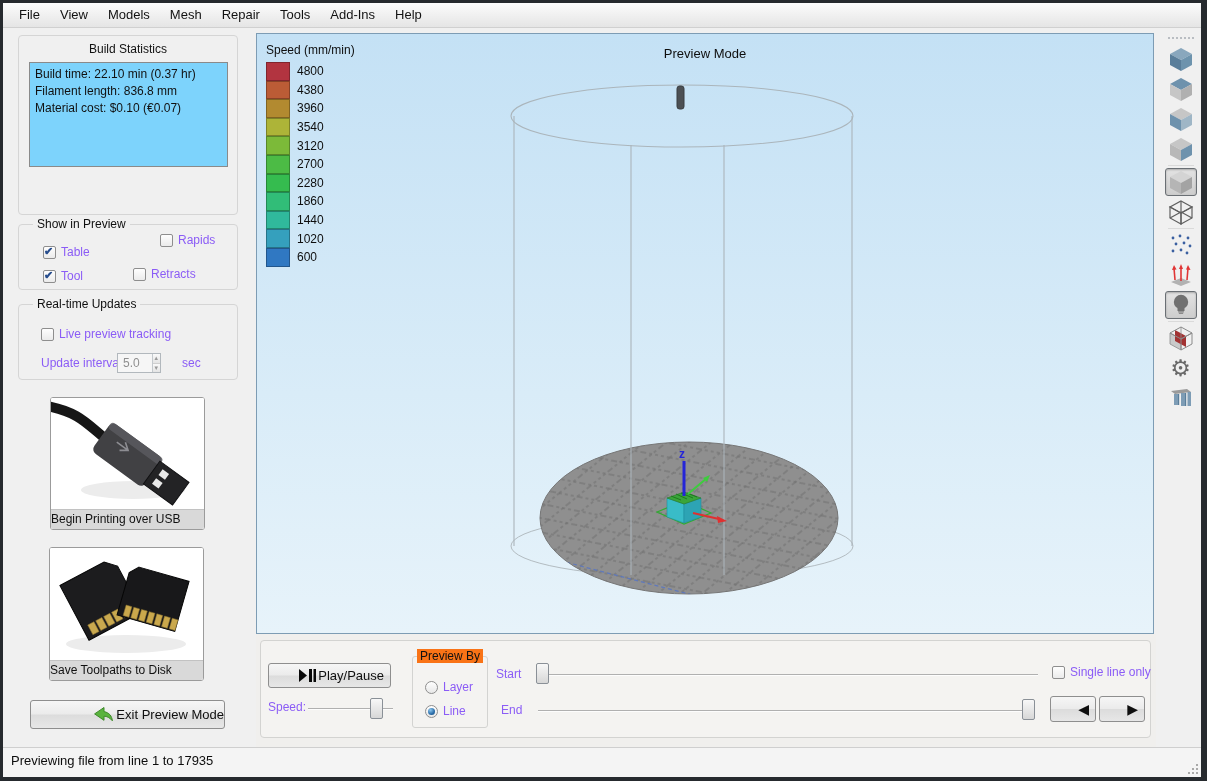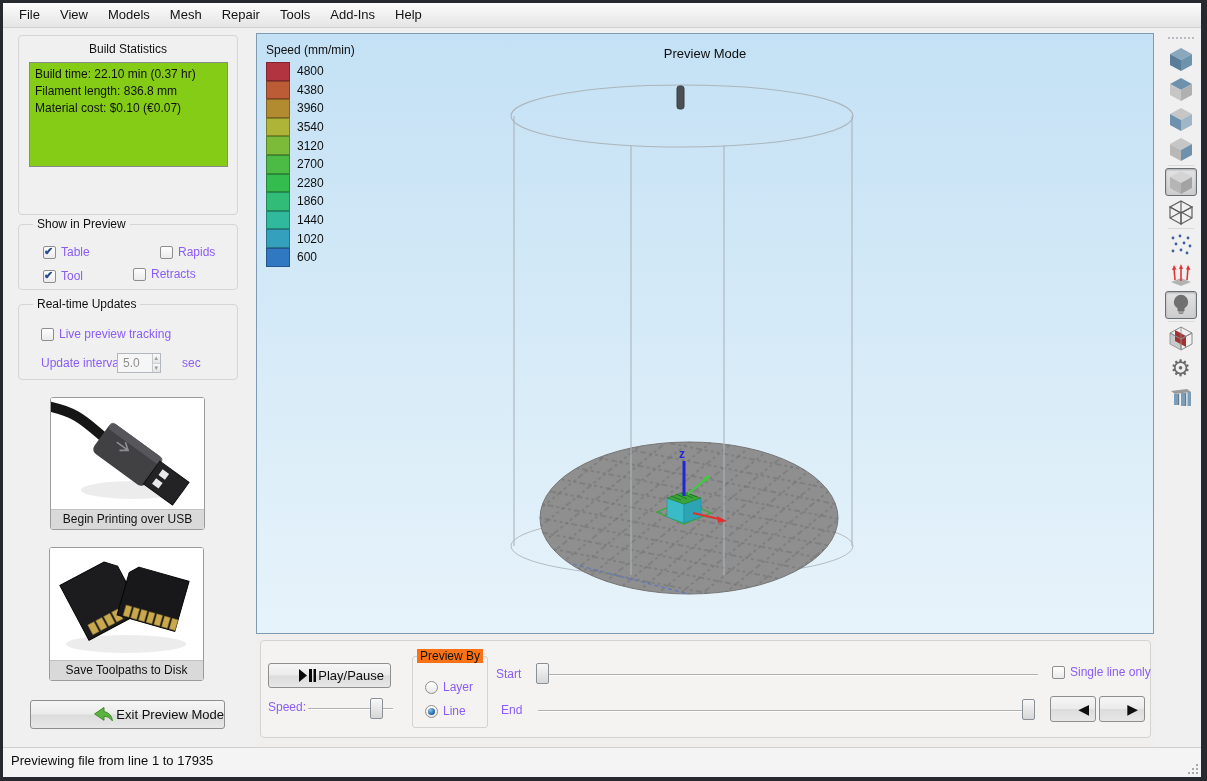--- a/index.html
+++ b/index.html
@@ -24,21 +24,21 @@
 
   
   .groupbox { position:absolute; border:1px solid #d5d5d5; border-radius:4px; background:#f0f0f0; }
   .groupbox .gb-title {
     position:absolute; top:-8px; left:14px; background:#f0f0f0; padding:0 4px; font-size:12px; color:#0f0f0f;
   }
   .stats-group { left:15px; top:32px; width:220px; height:180px; }
   .stats-title { text-align:center; margin-top:6px; font-size:12px; }
   .stats-box {
     position:absolute; left:10px; top:26px; width:199px; height:105px;
-    background:#84cc16; border:1px solid #8a8a8a; padding:3px 5px; line-height:17px; font-size:12px;
+    background:#7dd3fc; border:1px solid #8a8a8a; padding:3px 5px; line-height:17px; font-size:12px;
   }
   .show-group { left:15px; top:221px; width:220px; height:66px; }
   .rt-group   { left:15px; top:301px; width:220px; height:76px; }
 
   .cb-row { position:absolute; display:flex; align-items:center; gap:5px; height:14px; }
   .cb {
     width:13px; height:13px; border:1px solid #8e8e8e; border-radius:2px;
     background:linear-gradient(#fefefe,#ebebeb); position:relative; flex:0 0 13px;
   }
   .cb.checked::after {
@@ -58,21 +58,21 @@
   .spin-btns div { flex:1; font-size:6px; line-height:8px; text-align:center; color:#9a9a9a;
                    background:linear-gradient(#fafafa,#e4e4e4); }
   .spin-btns div:first-child { border-bottom:1px solid #cfcfcf; }
 
   .img-button {
     position:absolute; width:155px; border:1px solid #9b9b9b; border-radius:3px; background:#fff; overflow:hidden;
   }
   .img-area { position:absolute; inset:0; background:#fff; }
   .img-caption {
     position:absolute; left:0; right:0; bottom:0; height:20px; background:#d9d9d9; border-top:1px solid #c2c2c2;
-    text-align:center; line-height:19px; font-size:12px; color:#111;
+    text-align:left; line-height:19px; font-size:12px; color:#111;
   }
   .usb-btn  { left:47px; top:394px; height:133px; }
   .disk-btn { left:46px; top:544px; height:134px; }
 
   .win-btn {
     border:1px solid #8e8e8e; border-radius:3px;
     background:linear-gradient(#f6f6f6,#ebebeb 48%,#dcdcdc 52%,#e7e7e7);
     display:flex; align-items:center; justify-content:flex-end; gap:2px; font-size:13px; color:#0f0f0f; cursor:default;
   }
   .exit-btn { position:absolute; left:27px; top:697px; width:195px; height:29px; }
@@ -149,21 +149,21 @@
       <div>Material cost: $0.10 (€0.07)</div>
     </div>
   </div>
 
   <div class="groupbox show-group">
     <div class="gb-title">Show in Preview</div>
     <div class="cb-row" style="left:24px;top:20px;">
       <span class="cb checked"></span>
       <span class="ctl-label">Table</span>
     </div>
-    <div class="cb-row" style="left:114px;top:20px;padding-left:27px;">
+    <div class="cb-row" style="left:114px;top:8px;padding-left:27px;">
       <span class="cb"></span>
       <span class="ctl-label">Rapids</span>
     </div>
     <div class="cb-row" style="left:24px;top:44px;">
       <span class="cb checked"></span>
       <span class="ctl-label">Tool</span>
     </div>
     <div class="cb-row" style="left:114px;top:42px;">
       <span class="cb"></span>
       <span class="ctl-label">Retracts</span>

